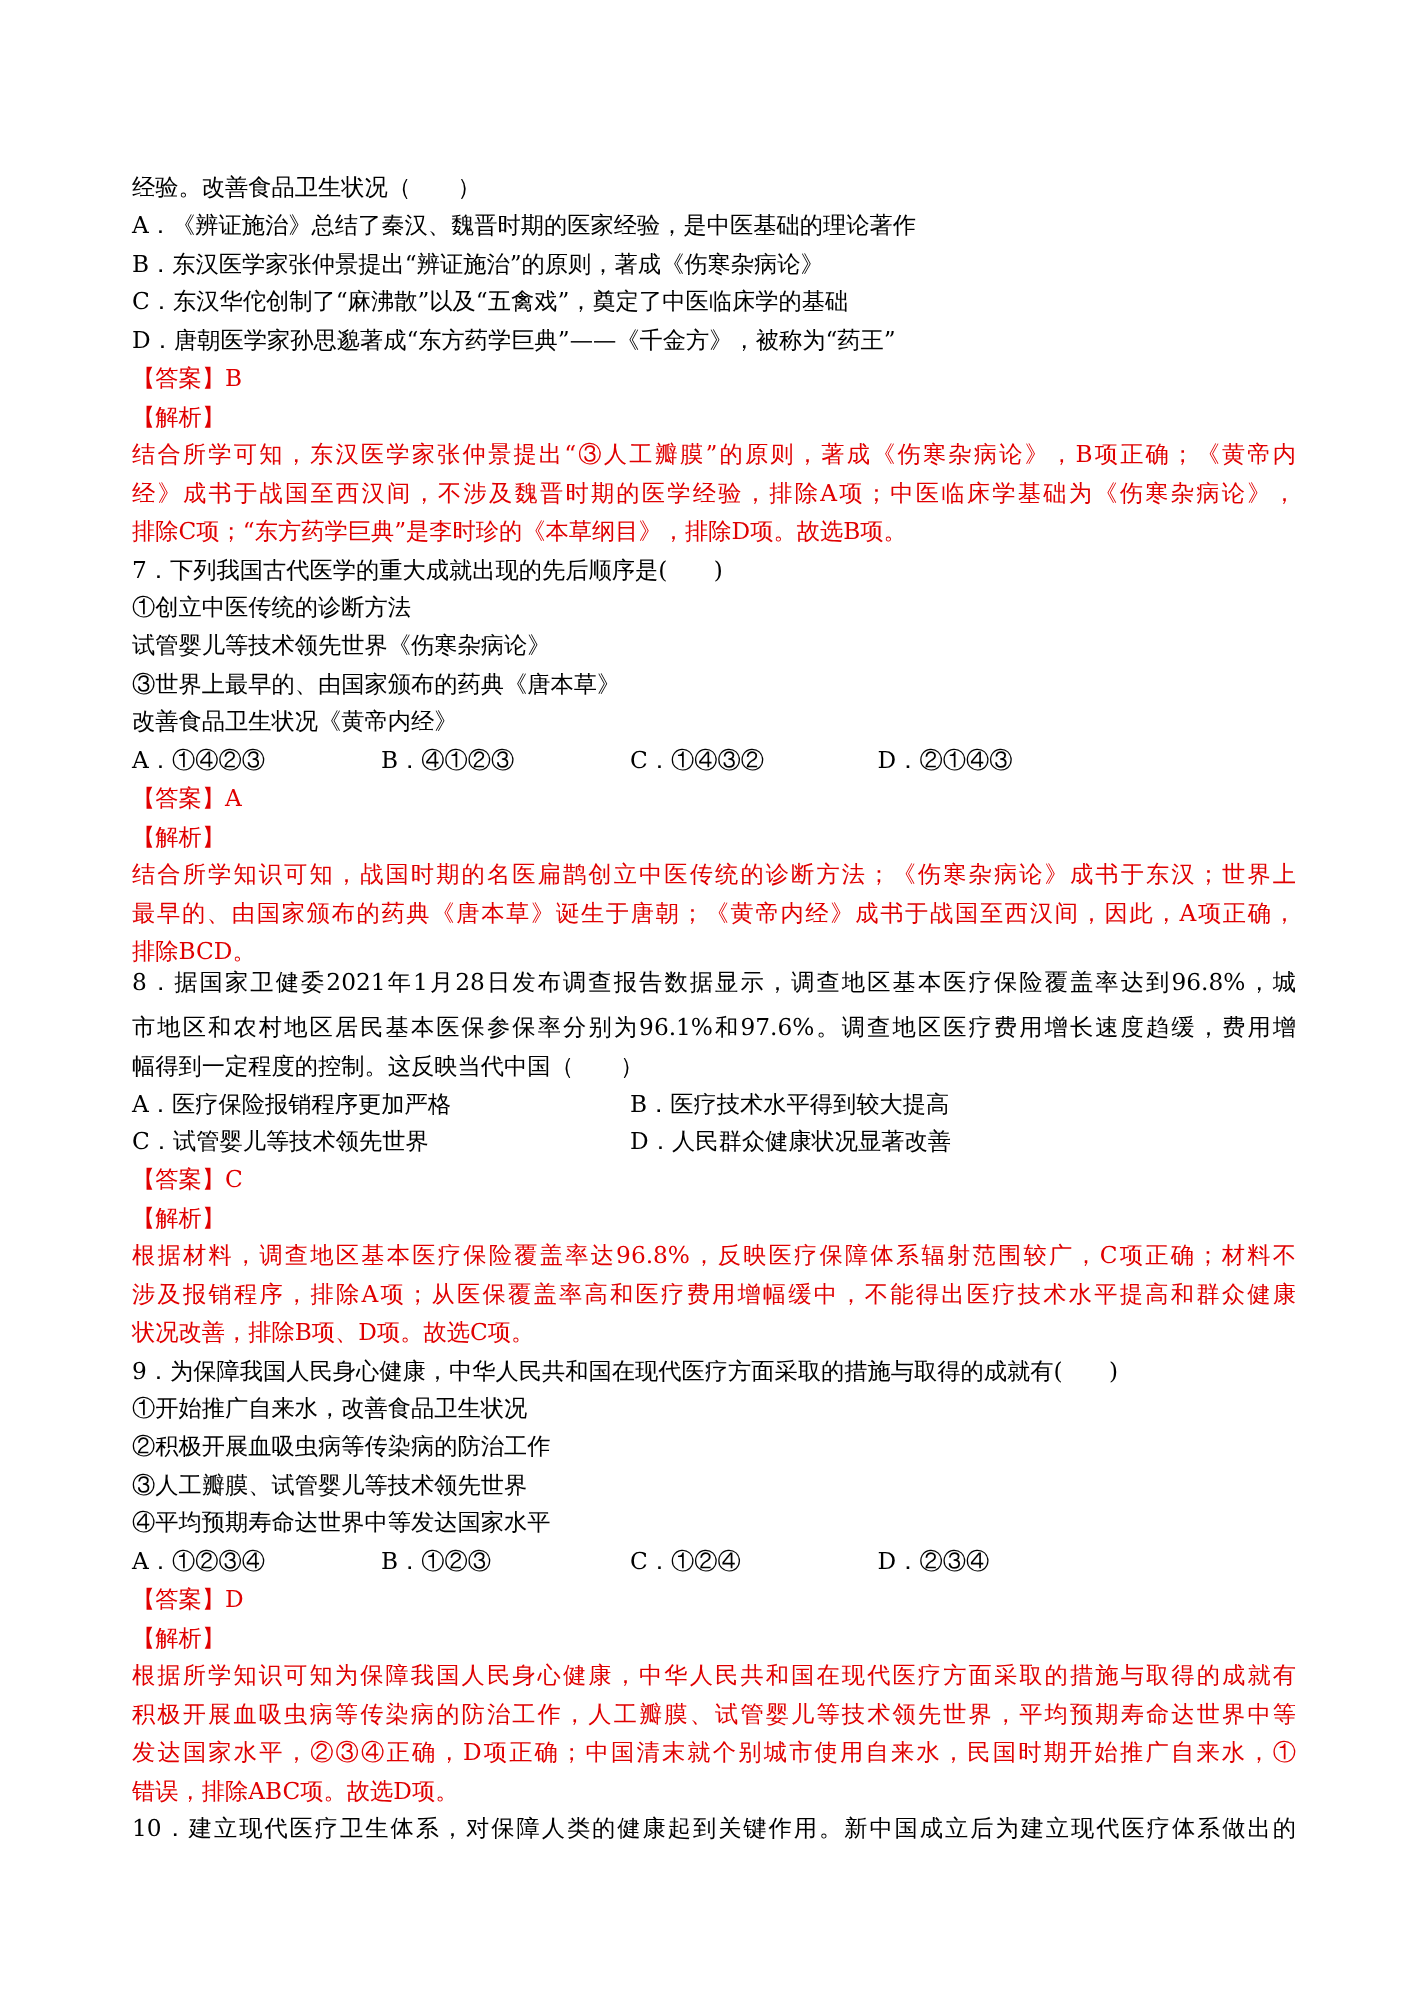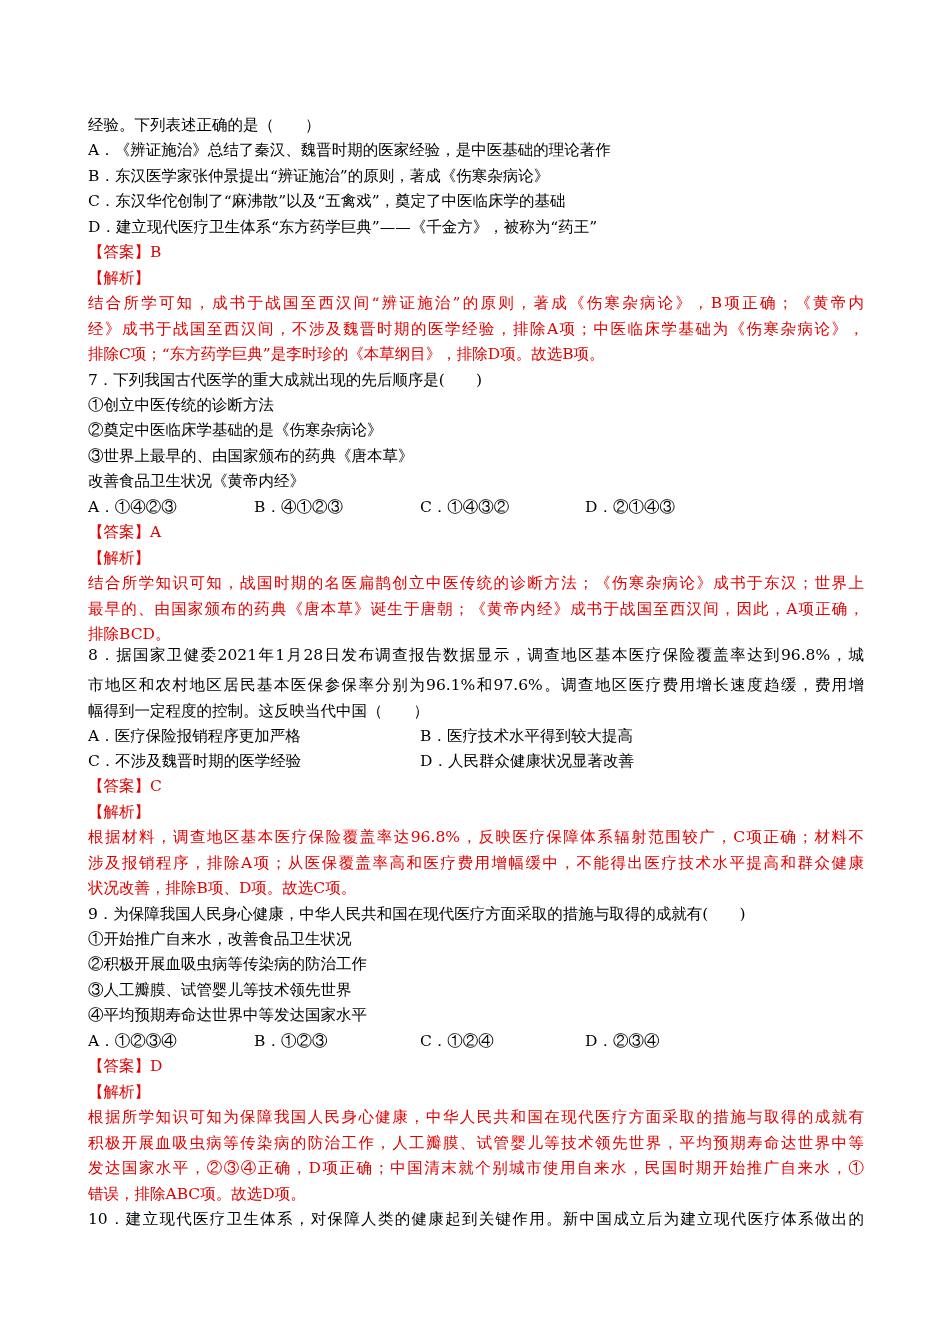--- a/index.html
+++ b/index.html
@@ -9,34 +9,34 @@
   .line { position: absolute; left: 0; white-space: nowrap; font-size: 15.5px; line-height: 22px; height: 22px; }
   .red { color: #e00000; }
   .opt { position: absolute; white-space: nowrap; }
   .justify { width: 776px; text-align: justify; text-align-last: justify; white-space: normal; }
 </style>
 </head>
 <body>
 
 <div class="page">
 
-  <div class="line" style="top:0px">经验。下列表述正确的是（　　）</div>
+  <div class="line" style="top:0px">经验。改善食品卫生状况（　　）</div>
   <div class="line" style="top:25px">A．《辨证施治》总结了秦汉、魏晋时期的医家经验，是中医基础的理论著作</div>
   <div class="line" style="top:51px">B．东汉医学家张仲景提出“辨证施治”的原则，著成《伤寒杂病论》</div>
   <div class="line" style="top:76px">C．东汉华佗创制了“麻沸散”以及“五禽戏”，奠定了中医临床学的基础</div>
-  <div class="line" style="top:102px">D．建立现代医疗卫生体系“东方药学巨典”——《千金方》，被称为“药王”</div>
+  <div class="line" style="top:102px">D．唐朝医学家孙思邈著成“东方药学巨典”——《千金方》，被称为“药王”</div>
   <div class="line red" style="top:127px">【答案】B</div>
   <div class="line red" style="top:153px">【解析】</div>
-  <div class="line red justify" style="top:178px">结合所学可知，成书于战国至西汉间“辨证施治”的原则，著成《伤寒杂病论》，B项正确；《黄帝内</div>
+  <div class="line red justify" style="top:178px">结合所学可知，东汉医学家张仲景提出“③人工瓣膜”的原则，著成《伤寒杂病论》，B项正确；《黄帝内</div>
   <div class="line red justify" style="top:204px">经》成书于战国至西汉间，不涉及魏晋时期的医学经验，排除A项；中医临床学基础为《伤寒杂病论》，</div>
   <div class="line red" style="top:229px">排除C项；“东方药学巨典”是李时珍的《本草纲目》，排除D项。故选B项。</div>
 
   <div class="line" style="top:255px">7．下列我国古代医学的重大成就出现的先后顺序是(　　)</div>
   <div class="line" style="top:280px">①创立中医传统的诊断方法</div>
-  <div class="line" style="top:305px">②奠定中医临床学基础的是《伤寒杂病论》</div>
+  <div class="line" style="top:305px">试管婴儿等技术领先世界《伤寒杂病论》</div>
   <div class="line" style="top:331px">③世界上最早的、由国家颁布的药典《唐本草》</div>
   <div class="line" style="top:356px">改善食品卫生状况《黄帝内经》</div>
   <div class="line" style="top:382px; width:780px">
     <span class="opt" style="left:0px">A．①④②③</span>
     <span class="opt" style="left:166px">B．④①②③</span>
     <span class="opt" style="left:332px">C．①④③②</span>
     <span class="opt" style="left:497px">D．②①④③</span>
   </div>
   <div class="line red" style="top:407px">【答案】A</div>
   <div class="line red" style="top:433px">【解析】</div>
@@ -45,21 +45,21 @@
   <div class="line red" style="top:509px">排除BCD。</div>
 
   <div class="line justify" style="top:530px">8．据国家卫健委2021年1月28日发布调查报告数据显示，调查地区基本医疗保险覆盖率达到96.8%，城</div>
   <div class="line justify" style="top:560px">市地区和农村地区居民基本医保参保率分别为96.1%和97.6%。调查地区医疗费用增长速度趋缓，费用增</div>
   <div class="line" style="top:586px">幅得到一定程度的控制。这反映当代中国（　　）</div>
   <div class="line" style="top:611px; width:780px">
     <span class="opt" style="left:0px">A．医疗保险报销程序更加严格</span>
     <span class="opt" style="left:332px">B．医疗技术水平得到较大提高</span>
   </div>
   <div class="line" style="top:636px; width:780px">
-    <span class="opt" style="left:0px">C．不涉及魏晋时期的医学经验</span>
+    <span class="opt" style="left:0px">C．试管婴儿等技术领先世界</span>
     <span class="opt" style="left:332px">D．人民群众健康状况显著改善</span>
   </div>
   <div class="line red" style="top:661px">【答案】C</div>
   <div class="line red" style="top:687px">【解析】</div>
   <div class="line red justify" style="top:712px">根据材料，调查地区基本医疗保险覆盖率达96.8%，反映医疗保障体系辐射范围较广，C项正确；材料不</div>
   <div class="line red justify" style="top:738px">涉及报销程序，排除A项；从医保覆盖率高和医疗费用增幅缓中，不能得出医疗技术水平提高和群众健康</div>
   <div class="line red" style="top:763px">状况改善，排除B项、D项。故选C项。</div>
 
   <div class="line" style="top:789px">9．为保障我国人民身心健康，中华人民共和国在现代医疗方面采取的措施与取得的成就有(　　)</div>
   <div class="line" style="top:814px">①开始推广自来水，改善食品卫生状况</div>

